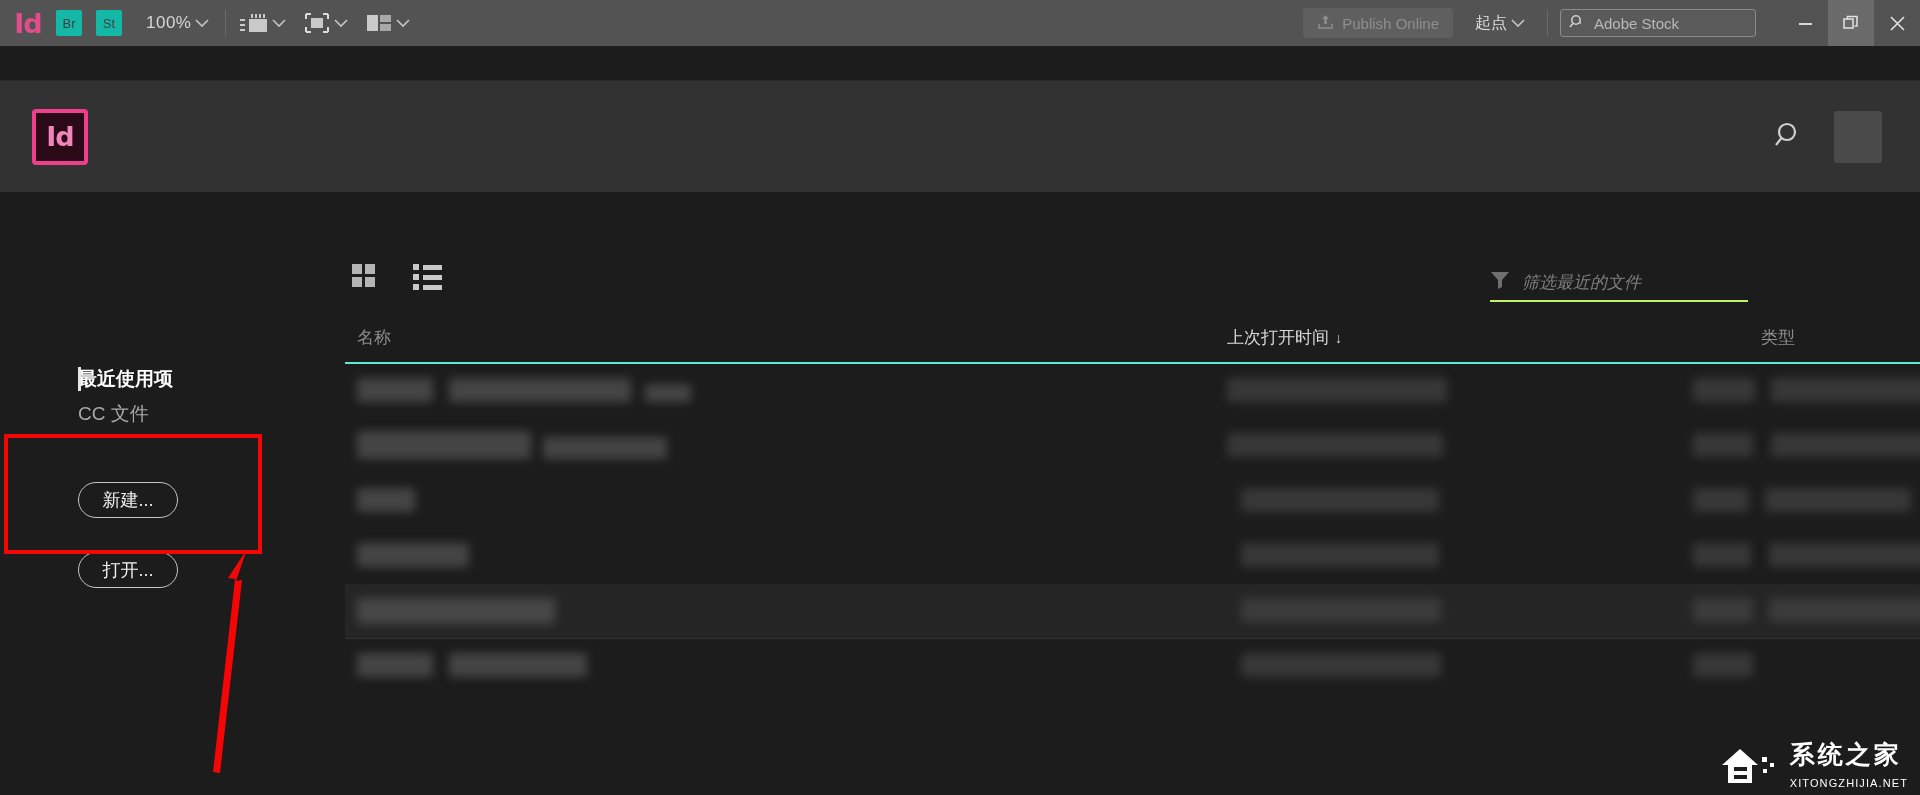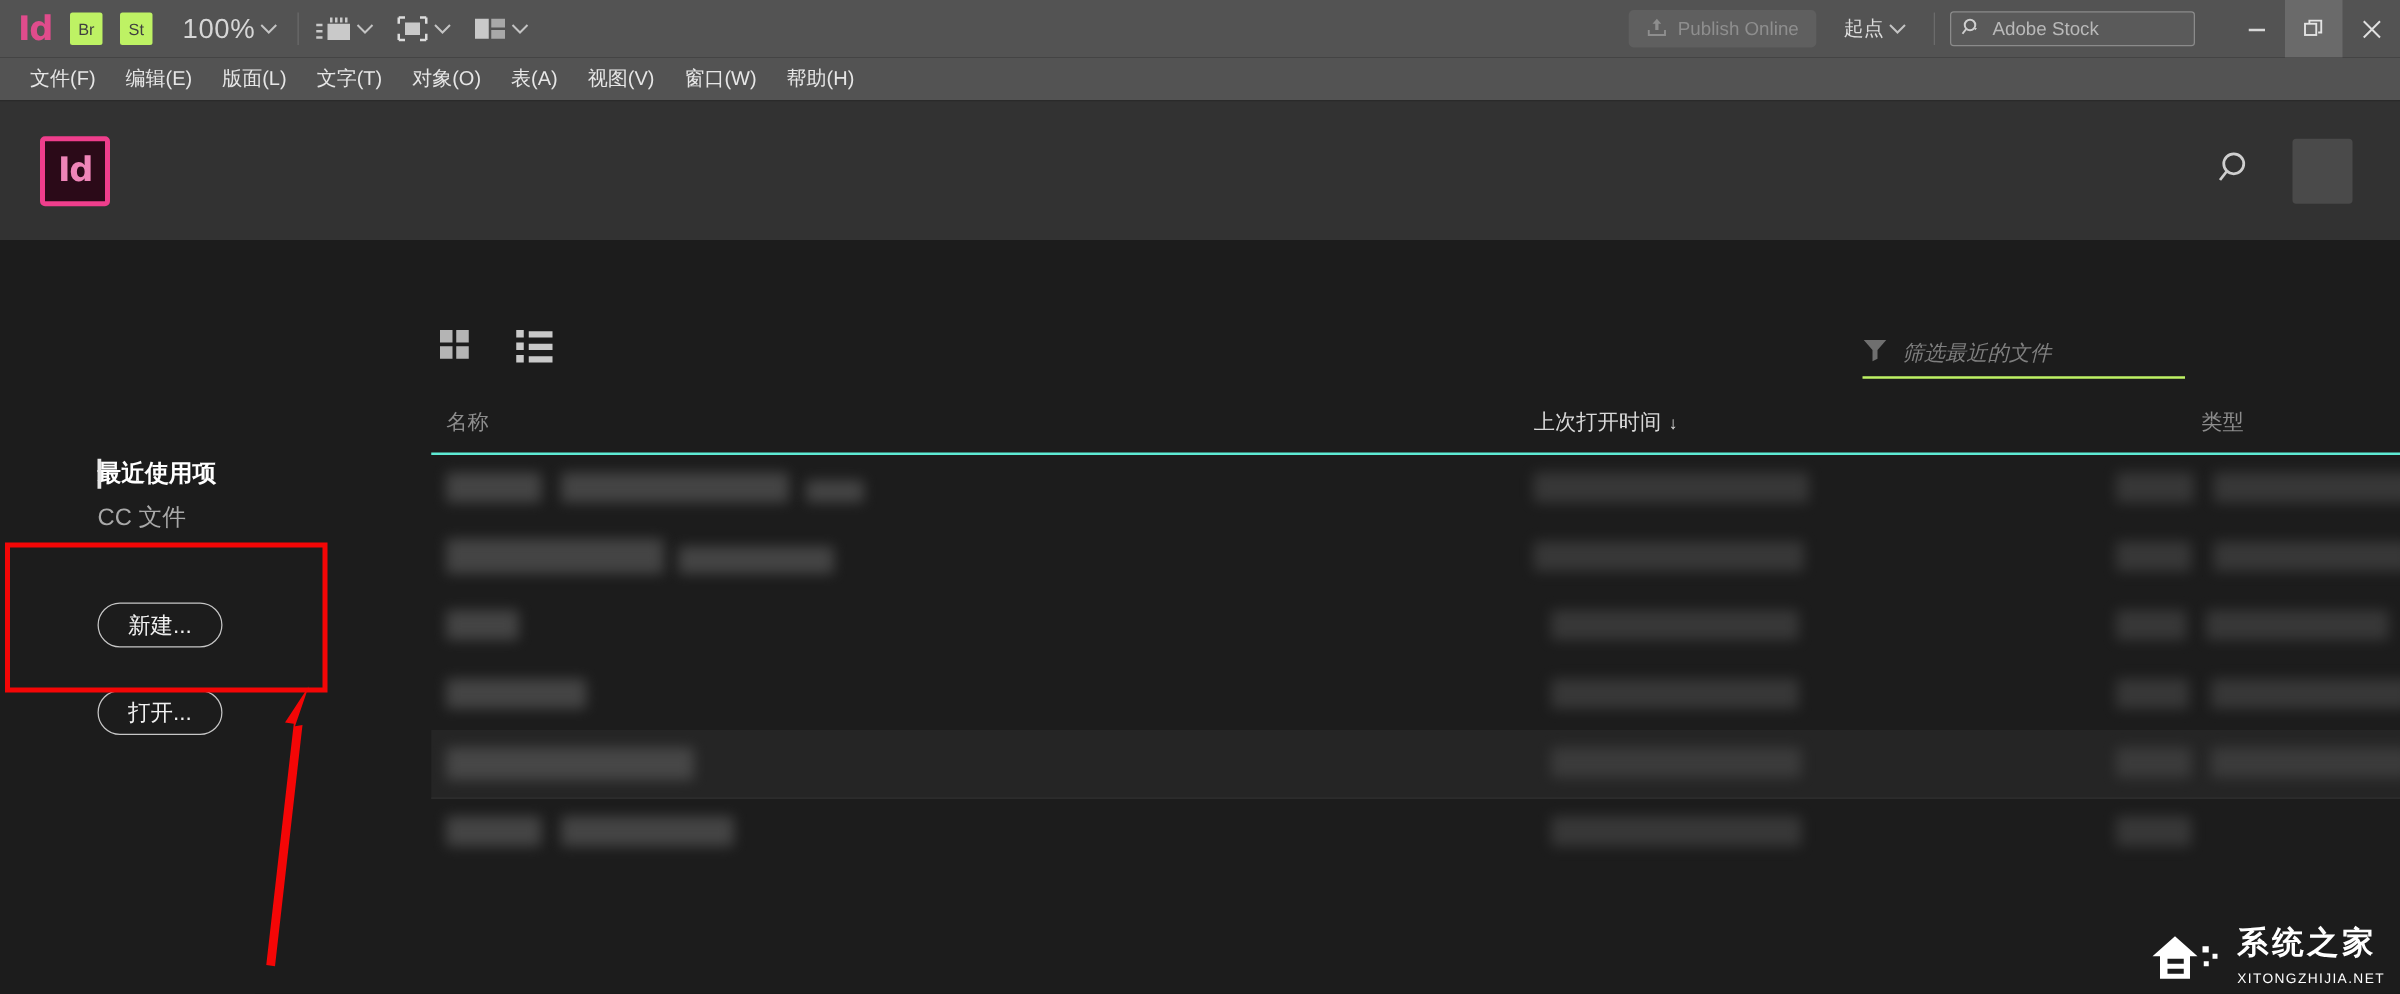--- a/index.html
+++ b/index.html
@@ -16,26 +16,26 @@
   .appbar {
     position: absolute; left: 0; top: 0; width: 1920px; height: 46px;
     background: #535353; display: flex; align-items: center;
   }
   .appbar-logo {
     width: 56px; height: 46px; display: flex; align-items: center; justify-content: center;
     color: #e04c8c; font-size: 27px; font-weight: bold; letter-spacing: -1px;
     font-family: "DejaVu Sans", sans-serif;
   }
   .sq-btn {
-    width: 26px; height: 26px; background: #bef264; color: #404040;
+    width: 26px; height: 26px; background: #14b8a6; color: #404040;
     font-size: 13px; display: flex; align-items: center; justify-content: center;
     border-radius: 2px; font-weight: 500; margin-right: 14px;
   }
   .appbar-group { display: flex; align-items: center; }
-  .zoomval { color: #d6d6d6; font-size: 22px; margin-left: 10px; letter-spacing: .5px; }
+  .zoomval { color: #d6d6d6; font-size: 17px; margin-left: 10px; letter-spacing: .5px; }
   .chev {
     width: 22px; height: 22px; display: inline-flex; align-items: center; justify-content: center;
     color: #c4c4c4;
   }
   .chev svg { display: block; }
   .vsep { width: 1px; height: 26px; background: #6b6b6b; margin: 0 12px; }
   .icon-box { display: flex; align-items: center; }
   .ic-gray { color: #c9c9c9; }
 
   .appbar-spacer { flex: 1 1 auto; }
@@ -298,31 +298,20 @@
         </svg>
       </div>
       <div class="winbtn">
         <svg width="17" height="17" viewBox="0 0 17 17">
             <path d="M2 2l13 13M15 2L2 15" stroke="#e0e0e0" stroke-width="1.6"></path>
           </svg>
       </div>
     </div>
   </div>
 
-  <div class="menubar">
-    <div class="menu-item">文件(F)</div>
-    <div class="menu-item">编辑(E)</div>
-    <div class="menu-item">版面(L)</div>
-    <div class="menu-item">文字(T)</div>
-    <div class="menu-item">对象(O)</div>
-    <div class="menu-item">表(A)</div>
-    <div class="menu-item">视图(V)</div>
-    <div class="menu-item">窗口(W)</div>
-    <div class="menu-item">帮助(H)</div>
-  </div>
 
   <div class="homehdr">
     <div class="id-badge">Id</div>
     <div class="homehdr-spacer"></div>
     <div class="hdr-search">
       <svg width="30" height="30" viewBox="0 0 30 30">
         <circle cx="13" cy="12" r="8" stroke="#cfcfcf" stroke-width="2.2" fill="none"></circle>
         <path d="M7.3 18.2L2 25" stroke="#cfcfcf" stroke-width="2.2"></path>
       </svg>
     </div>

